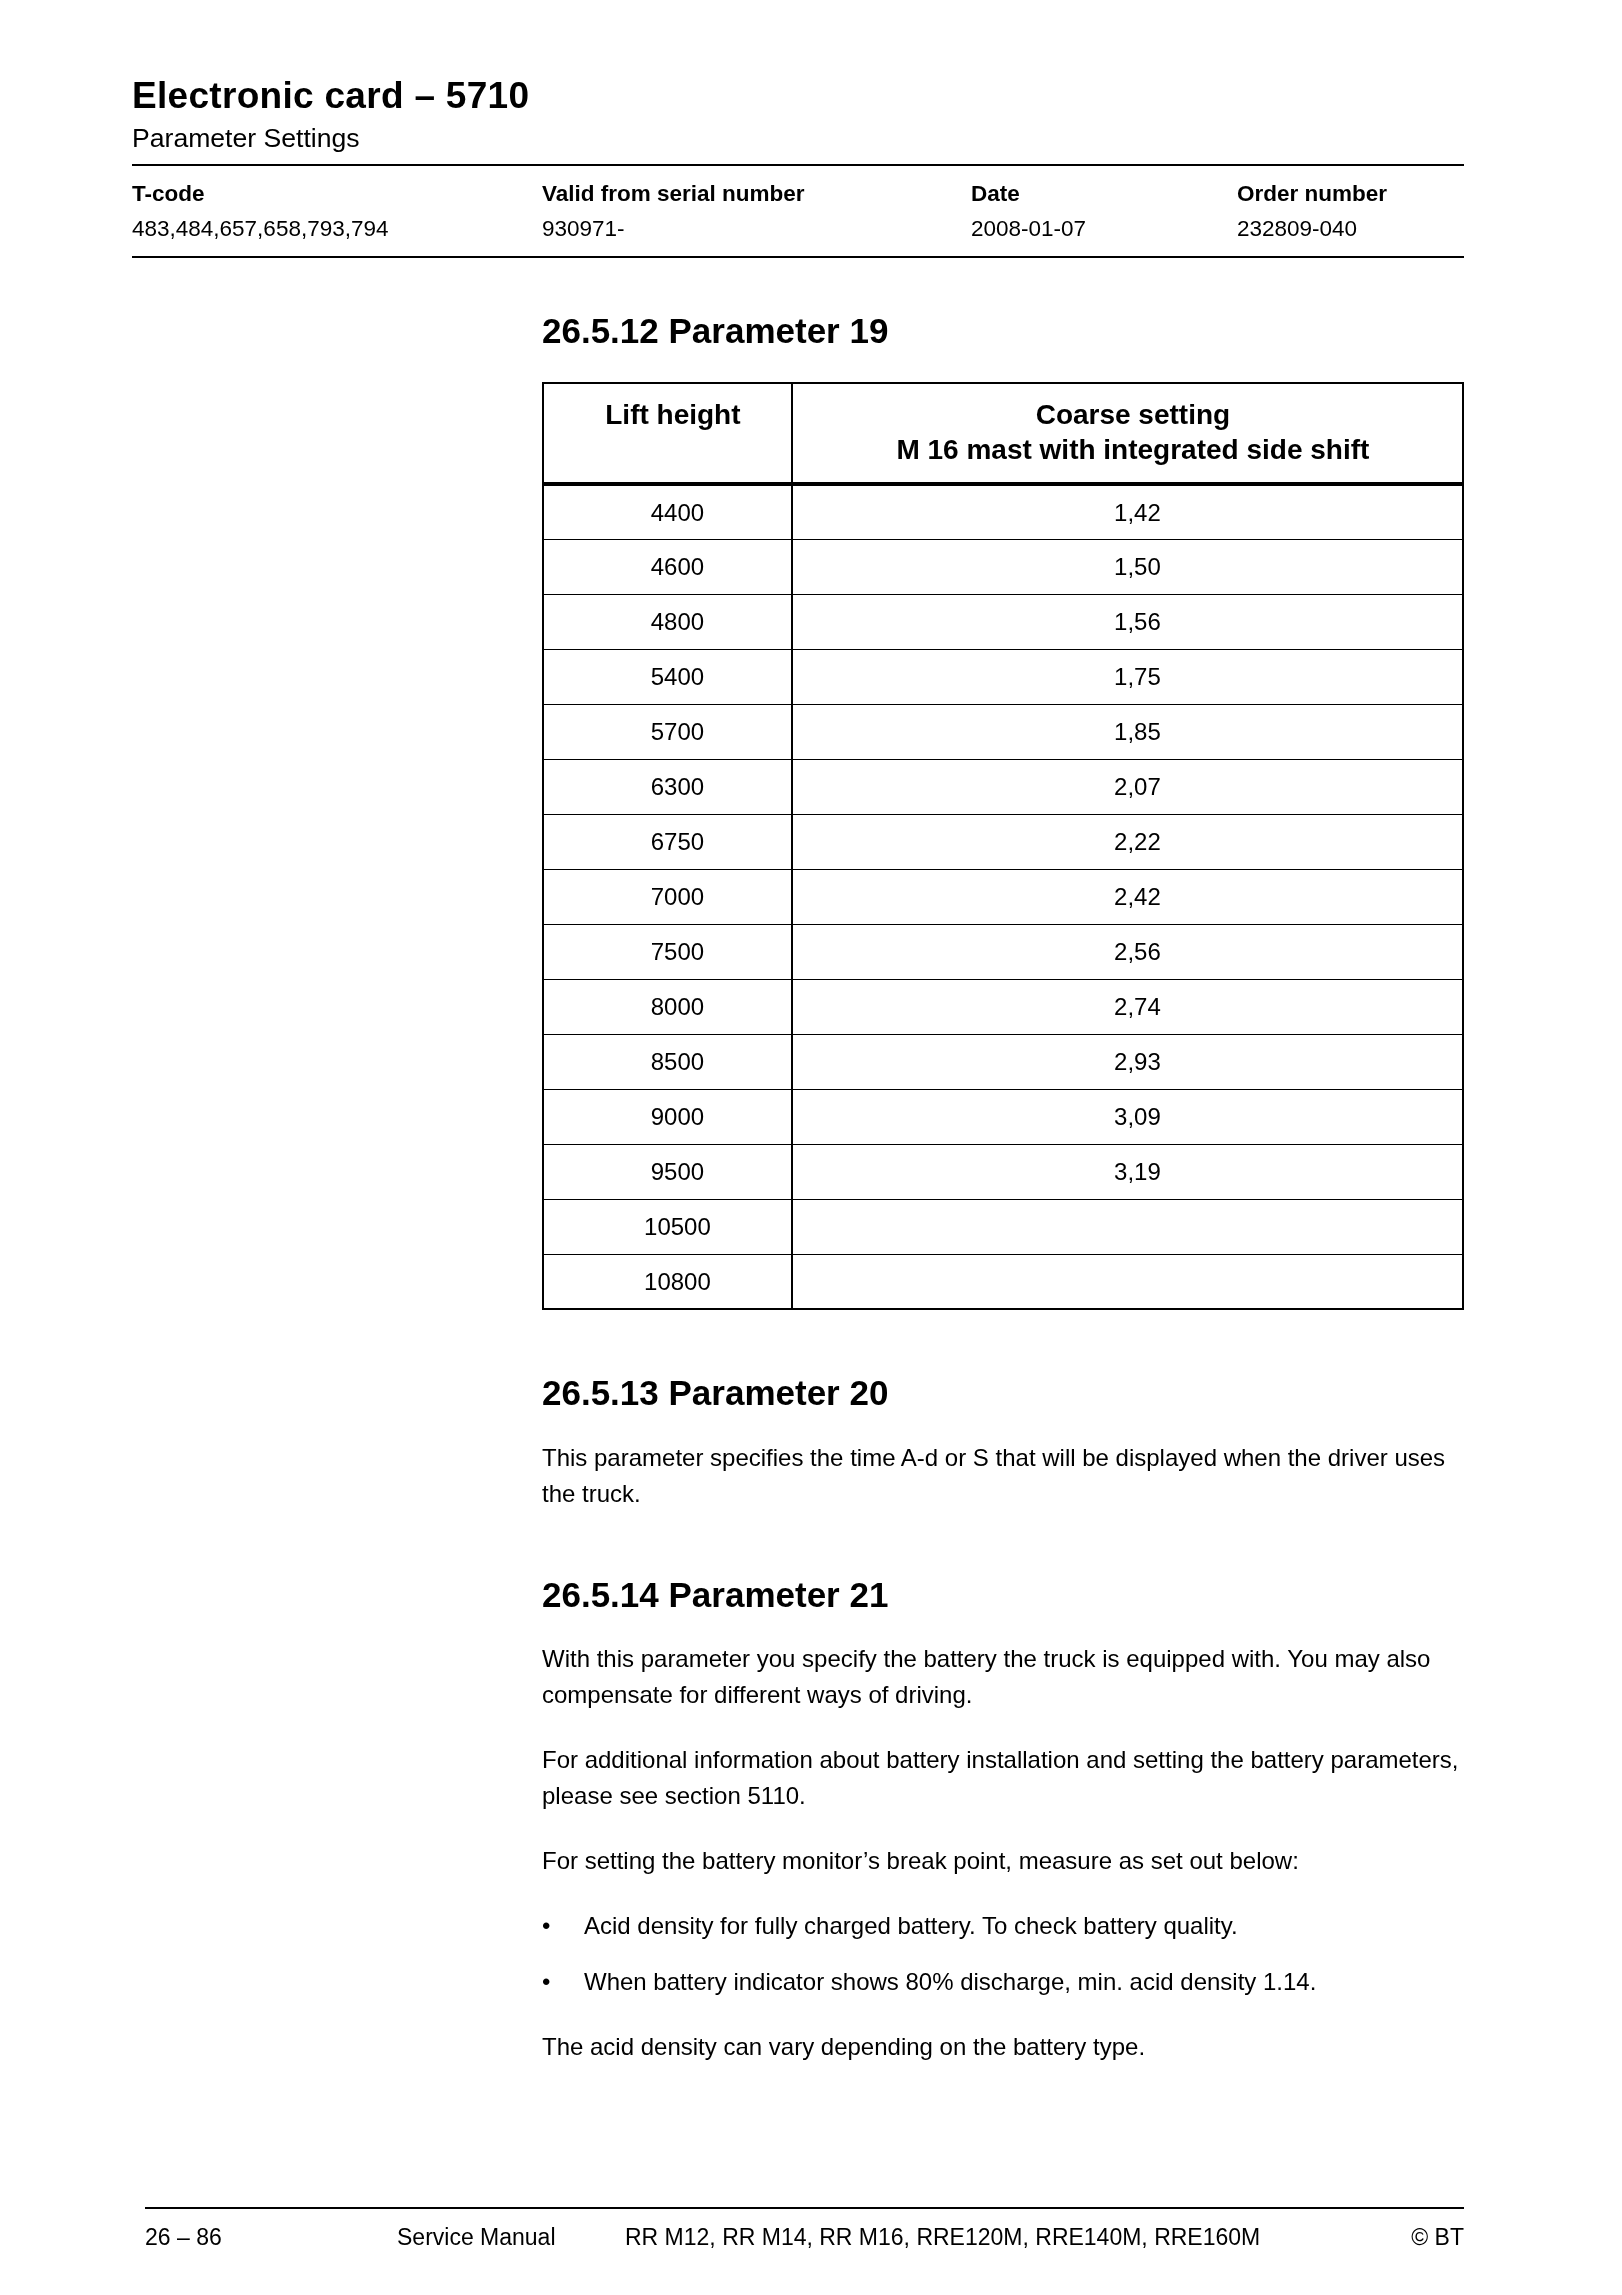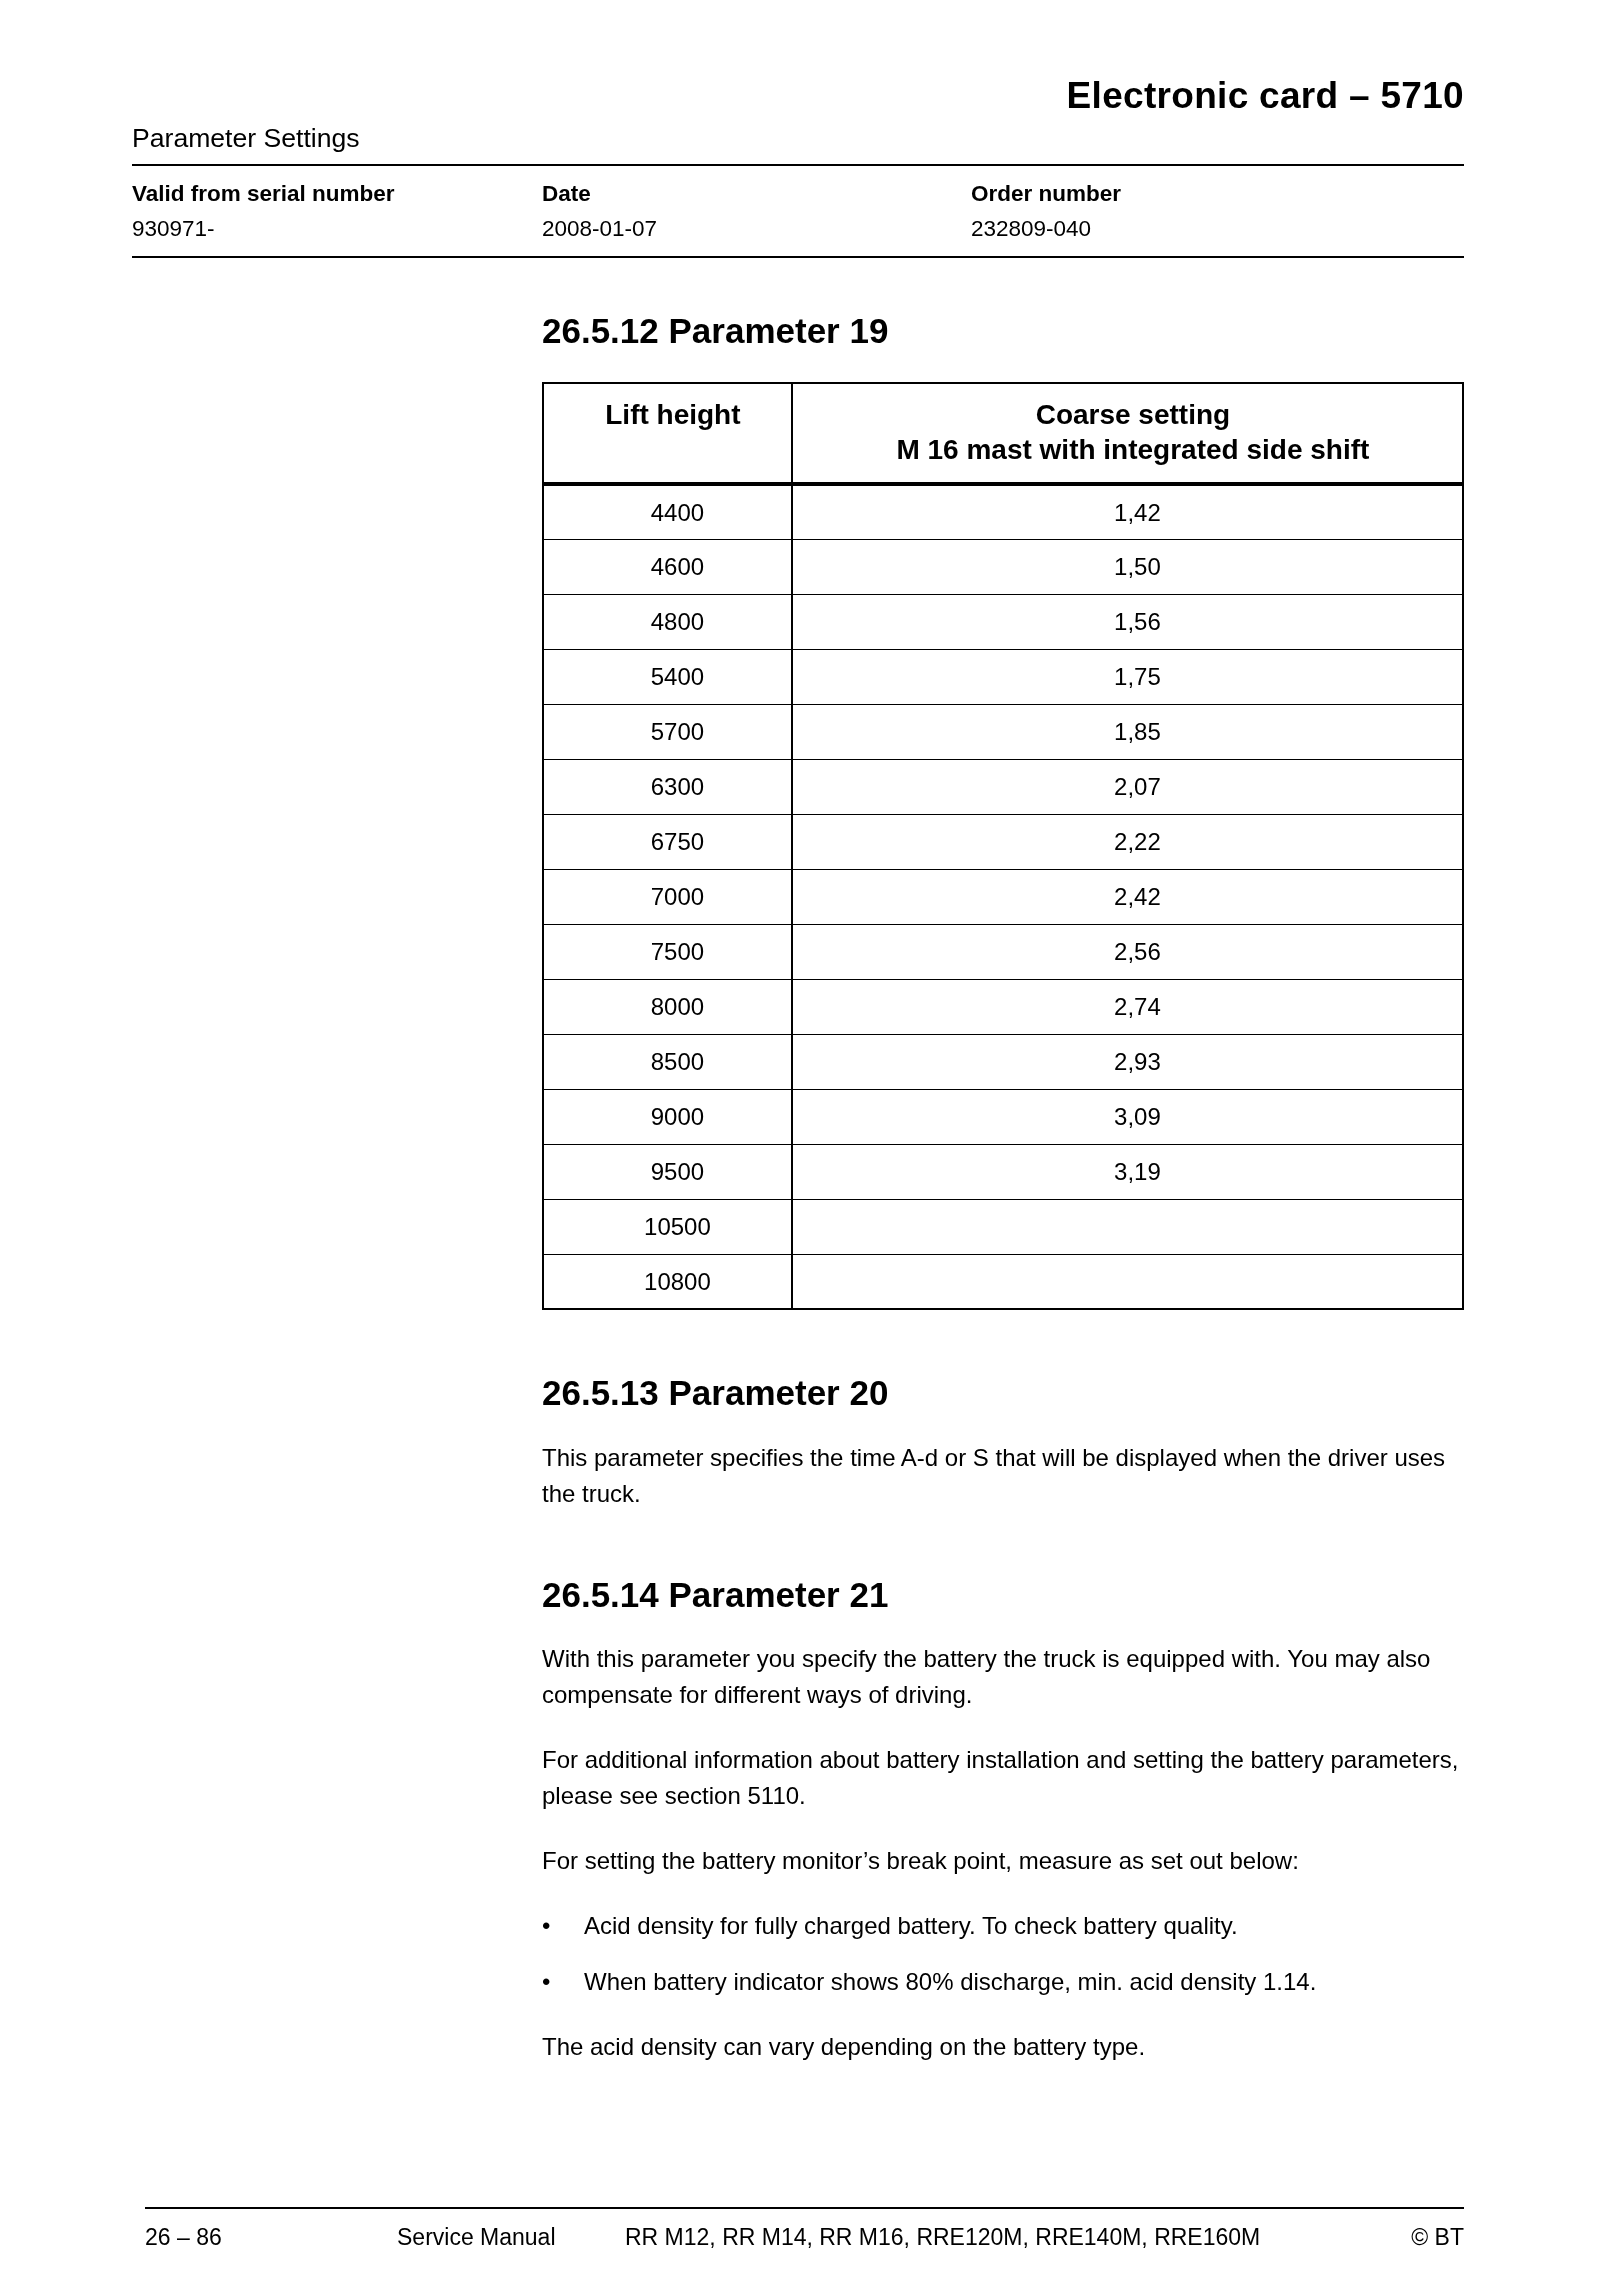--- a/index.html
+++ b/index.html
@@ -14,21 +14,20 @@
     padding: 76px 158px 0 132px;
     overflow: hidden;
   }
   
   h1.doc-title {
     margin: 0;
     font-size: 37px;
     font-weight: bold;
     line-height: 1.1;
     letter-spacing: 0.3px;
-    text-align: right;
   }
   .doc-subtitle {
     font-size: 26.6px;
     margin-top: 6px;
     line-height: 1.15;
   }
   .rule {
     height: 2px;
     background: #000;
     border: none;
@@ -142,20 +141,24 @@
 <body>
 
 <div class="page">
 
   <header>
     <h1 class="doc-title">Electronic card – 5710</h1>
     <div class="doc-subtitle">Parameter Settings</div>
     <div class="rule rule-top"></div>
 
     <div class="meta-grid">
+      <div class="meta-col">
+        <div class="meta-label">T-code</div>
+        <div class="meta-value">483,484,657,658,793,794</div>
+      </div>
       <div class="meta-col">
         <div class="meta-label">Valid from serial number</div>
         <div class="meta-value">930971-</div>
       </div>
       <div class="meta-col">
         <div class="meta-label">Date</div>
         <div class="meta-value">2008-01-07</div>
       </div>
       <div class="meta-col">
         <div class="meta-label">Order number</div>

